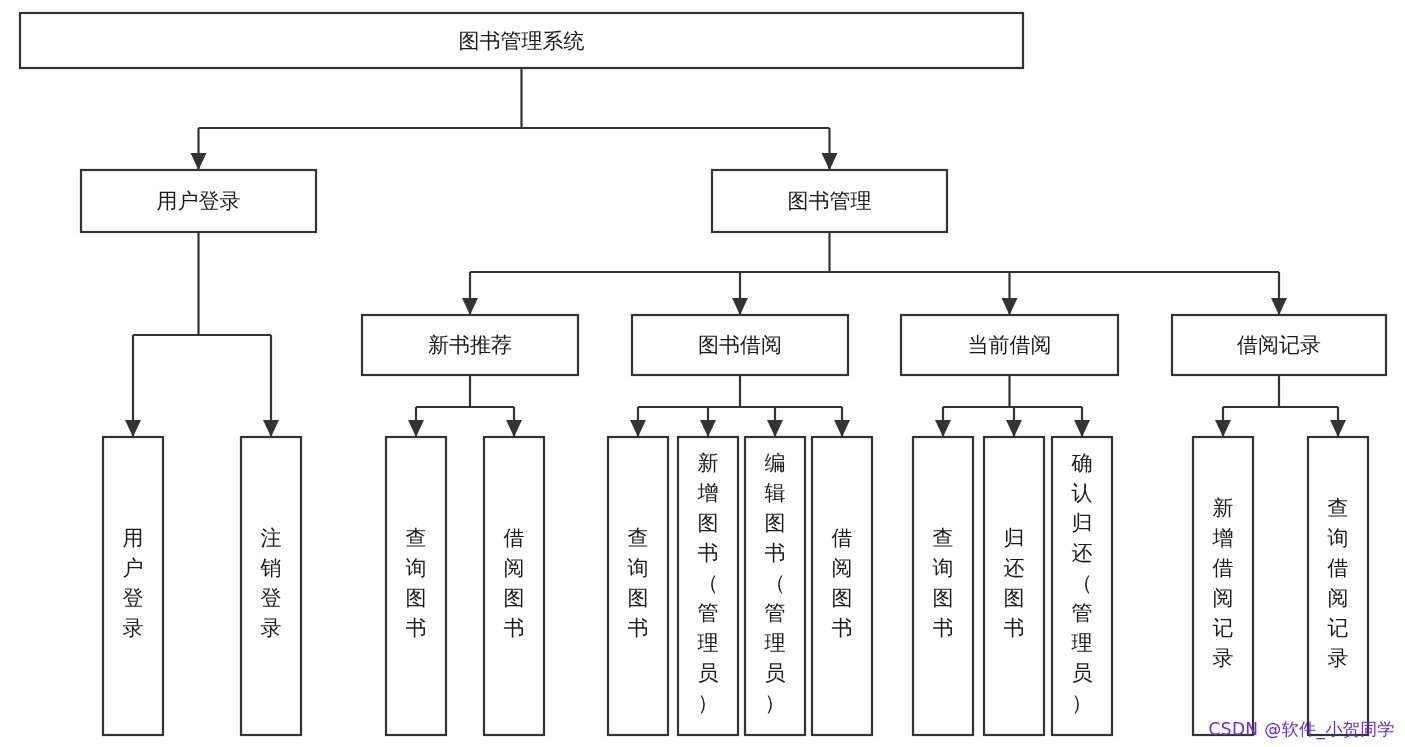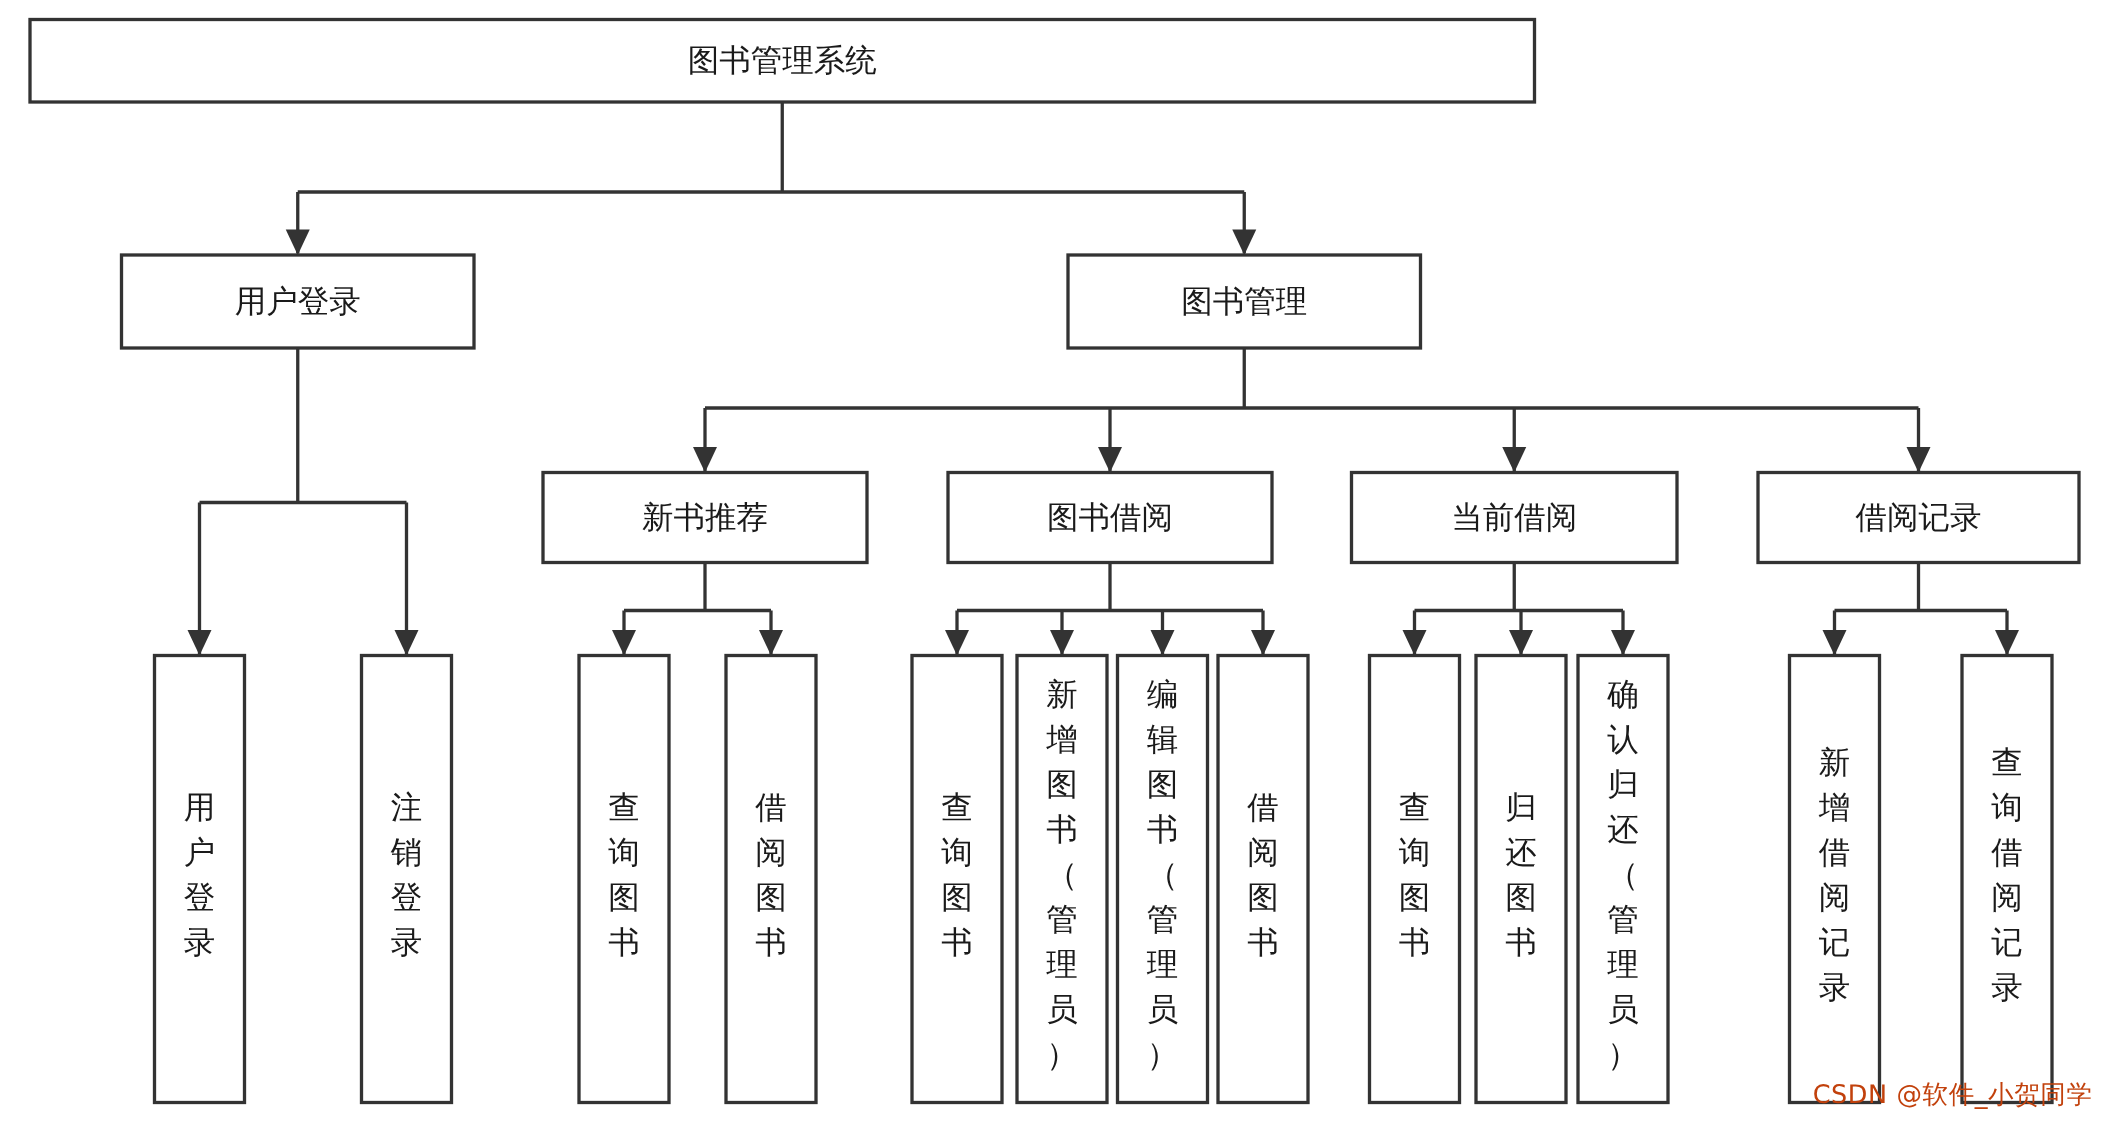--- a/index.html
+++ b/index.html
@@ -54,21 +54,21 @@
   .edge-arrow {
     fill: #333333;
     stroke: none;
   }
   .watermark {
     position: absolute;
     right: 10px;
     bottom: 6px;
     font-family: "DejaVu Sans", "Liberation Sans", sans-serif;
     font-size: 17px;
-    color: #c2410c;
+    color: #6d28d9;
     letter-spacing: 0.4px;
     white-space: nowrap;
     pointer-events: none;
   }
 </style>
 </head>
 <body>
 
 <div id="diagram-root">
   <svg class="flow" viewBox="0 0 1405 747">

